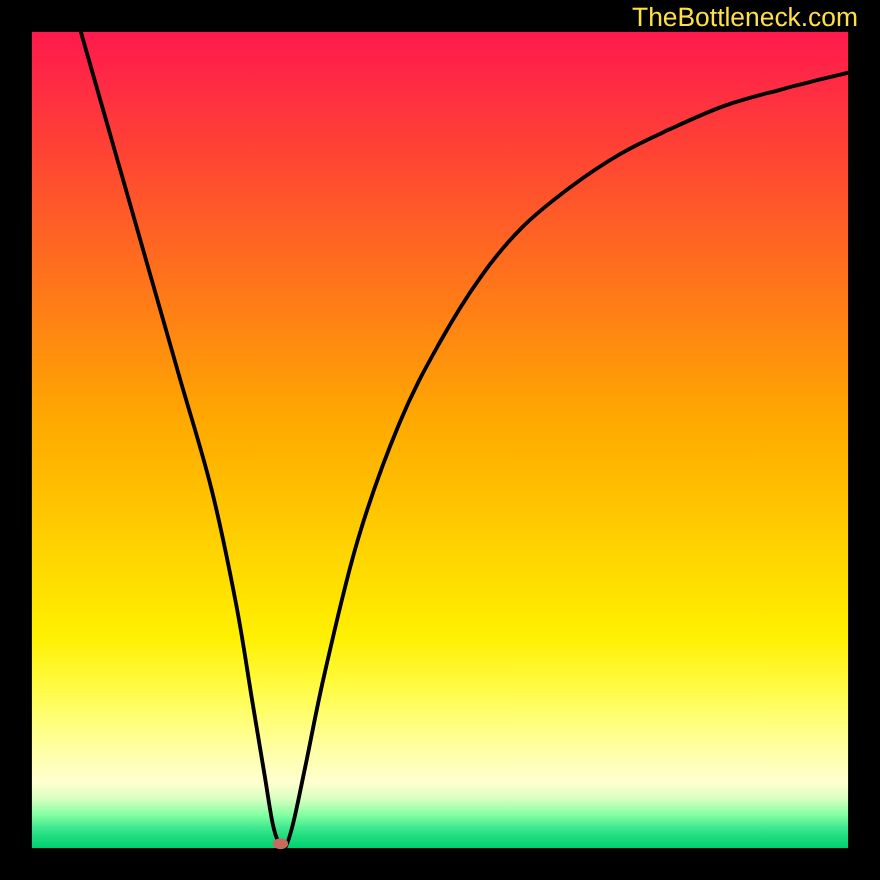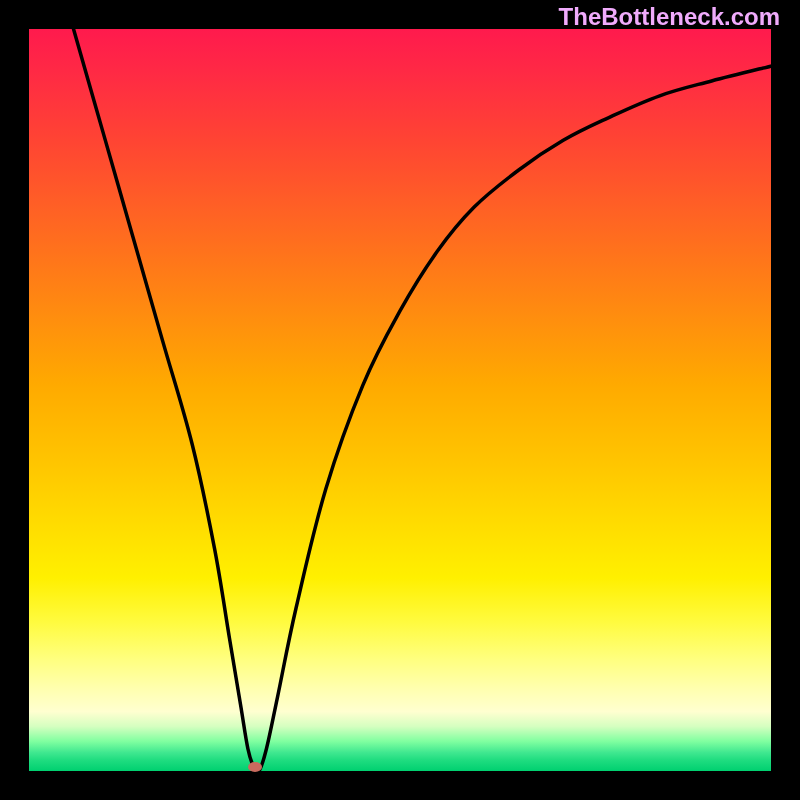--- a/index.html
+++ b/index.html
@@ -8,23 +8,23 @@
     height: 800px;
     background: #000;
     position: relative;
     font-family: Arial, sans-serif;
     overflow: hidden;
   }
   .watermark {
     position: absolute;
     top: 3px;
     right: 20px;
-    color: #f0abfc;
+    color: #fde047;
     font-size: 24px;
-    font-weight: bold;
+    font-weight: normal;
     z-index: 10;
   }
   .plot-area {
     position: absolute;
     left: 29px;
     top: 29px;
     width: 742px;
     height: 742px;
     background: linear-gradient(to bottom,
       #ff1a4d 0%,

